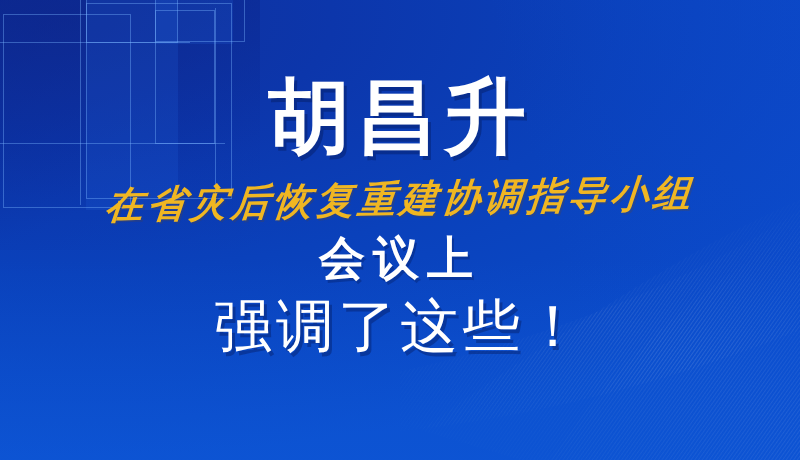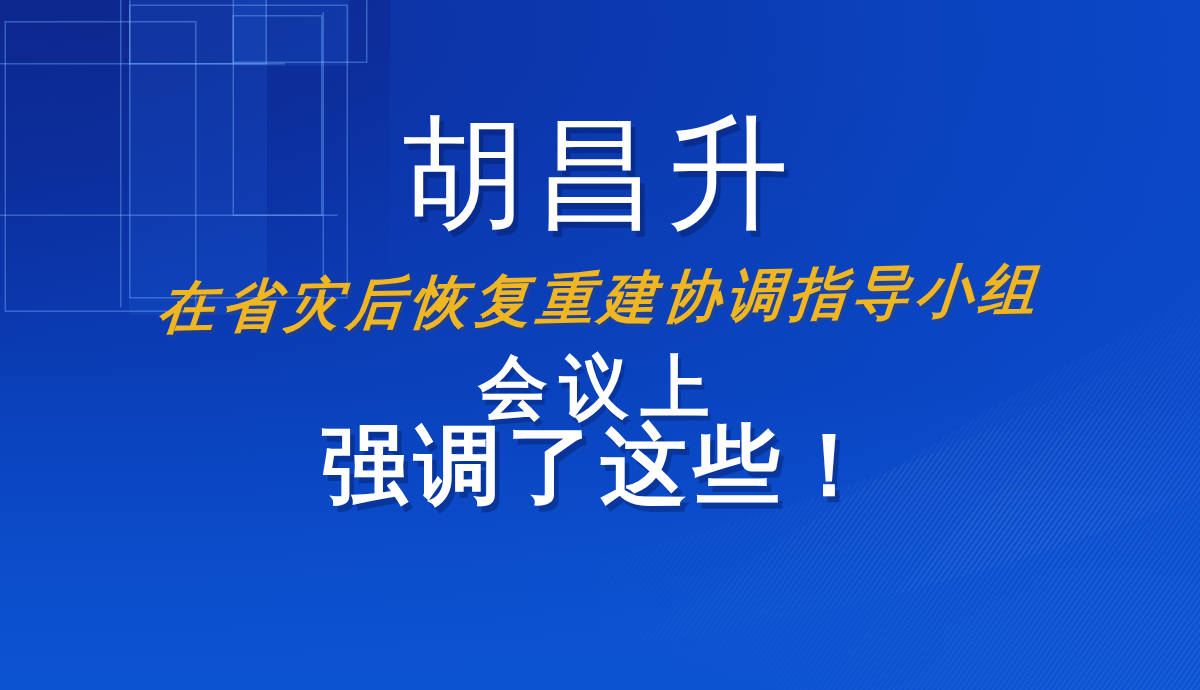--- a/index.html
+++ b/index.html
@@ -83,21 +83,21 @@
     align-items: center;
     justify-content: flex-start;
   }
   .line {
     white-space: nowrap;
     line-height: 1;
   }
   .l-name {
     margin-top: 76px;
     font-size: 82px;
-    font-weight: 400;
+    font-weight: 700;
     color: #ffffff;
     letter-spacing: 6px;
     text-shadow: 3px 4px 0 rgba(4,26,92,0.42);
   }
   .l-calli {
     margin-top: 22px;
     font-size: 38px;
     font-weight: 700;
     font-style: italic;
     color: #f0b622;
@@ -108,23 +108,23 @@
   }
   .l-meeting {
     margin-top: 17px;
     font-size: 46px;
     font-weight: 700;
     color: #ffffff;
     letter-spacing: 8px;
     text-shadow: 2px 3px 0 rgba(4,26,92,0.35);
   }
   .l-emph {
-    margin-top: 1px;
+    margin-top: 16px;
     font-size: 58px;
-    font-weight: 700;
+    font-weight: 400;
     color: #ffffff;
     letter-spacing: 4px;
     text-shadow: 3px 4px 0 rgba(4,26,92,0.40);
     text-align: center;
   }
 </style>
 </head>
 <body>
 
 <div id="poster">

